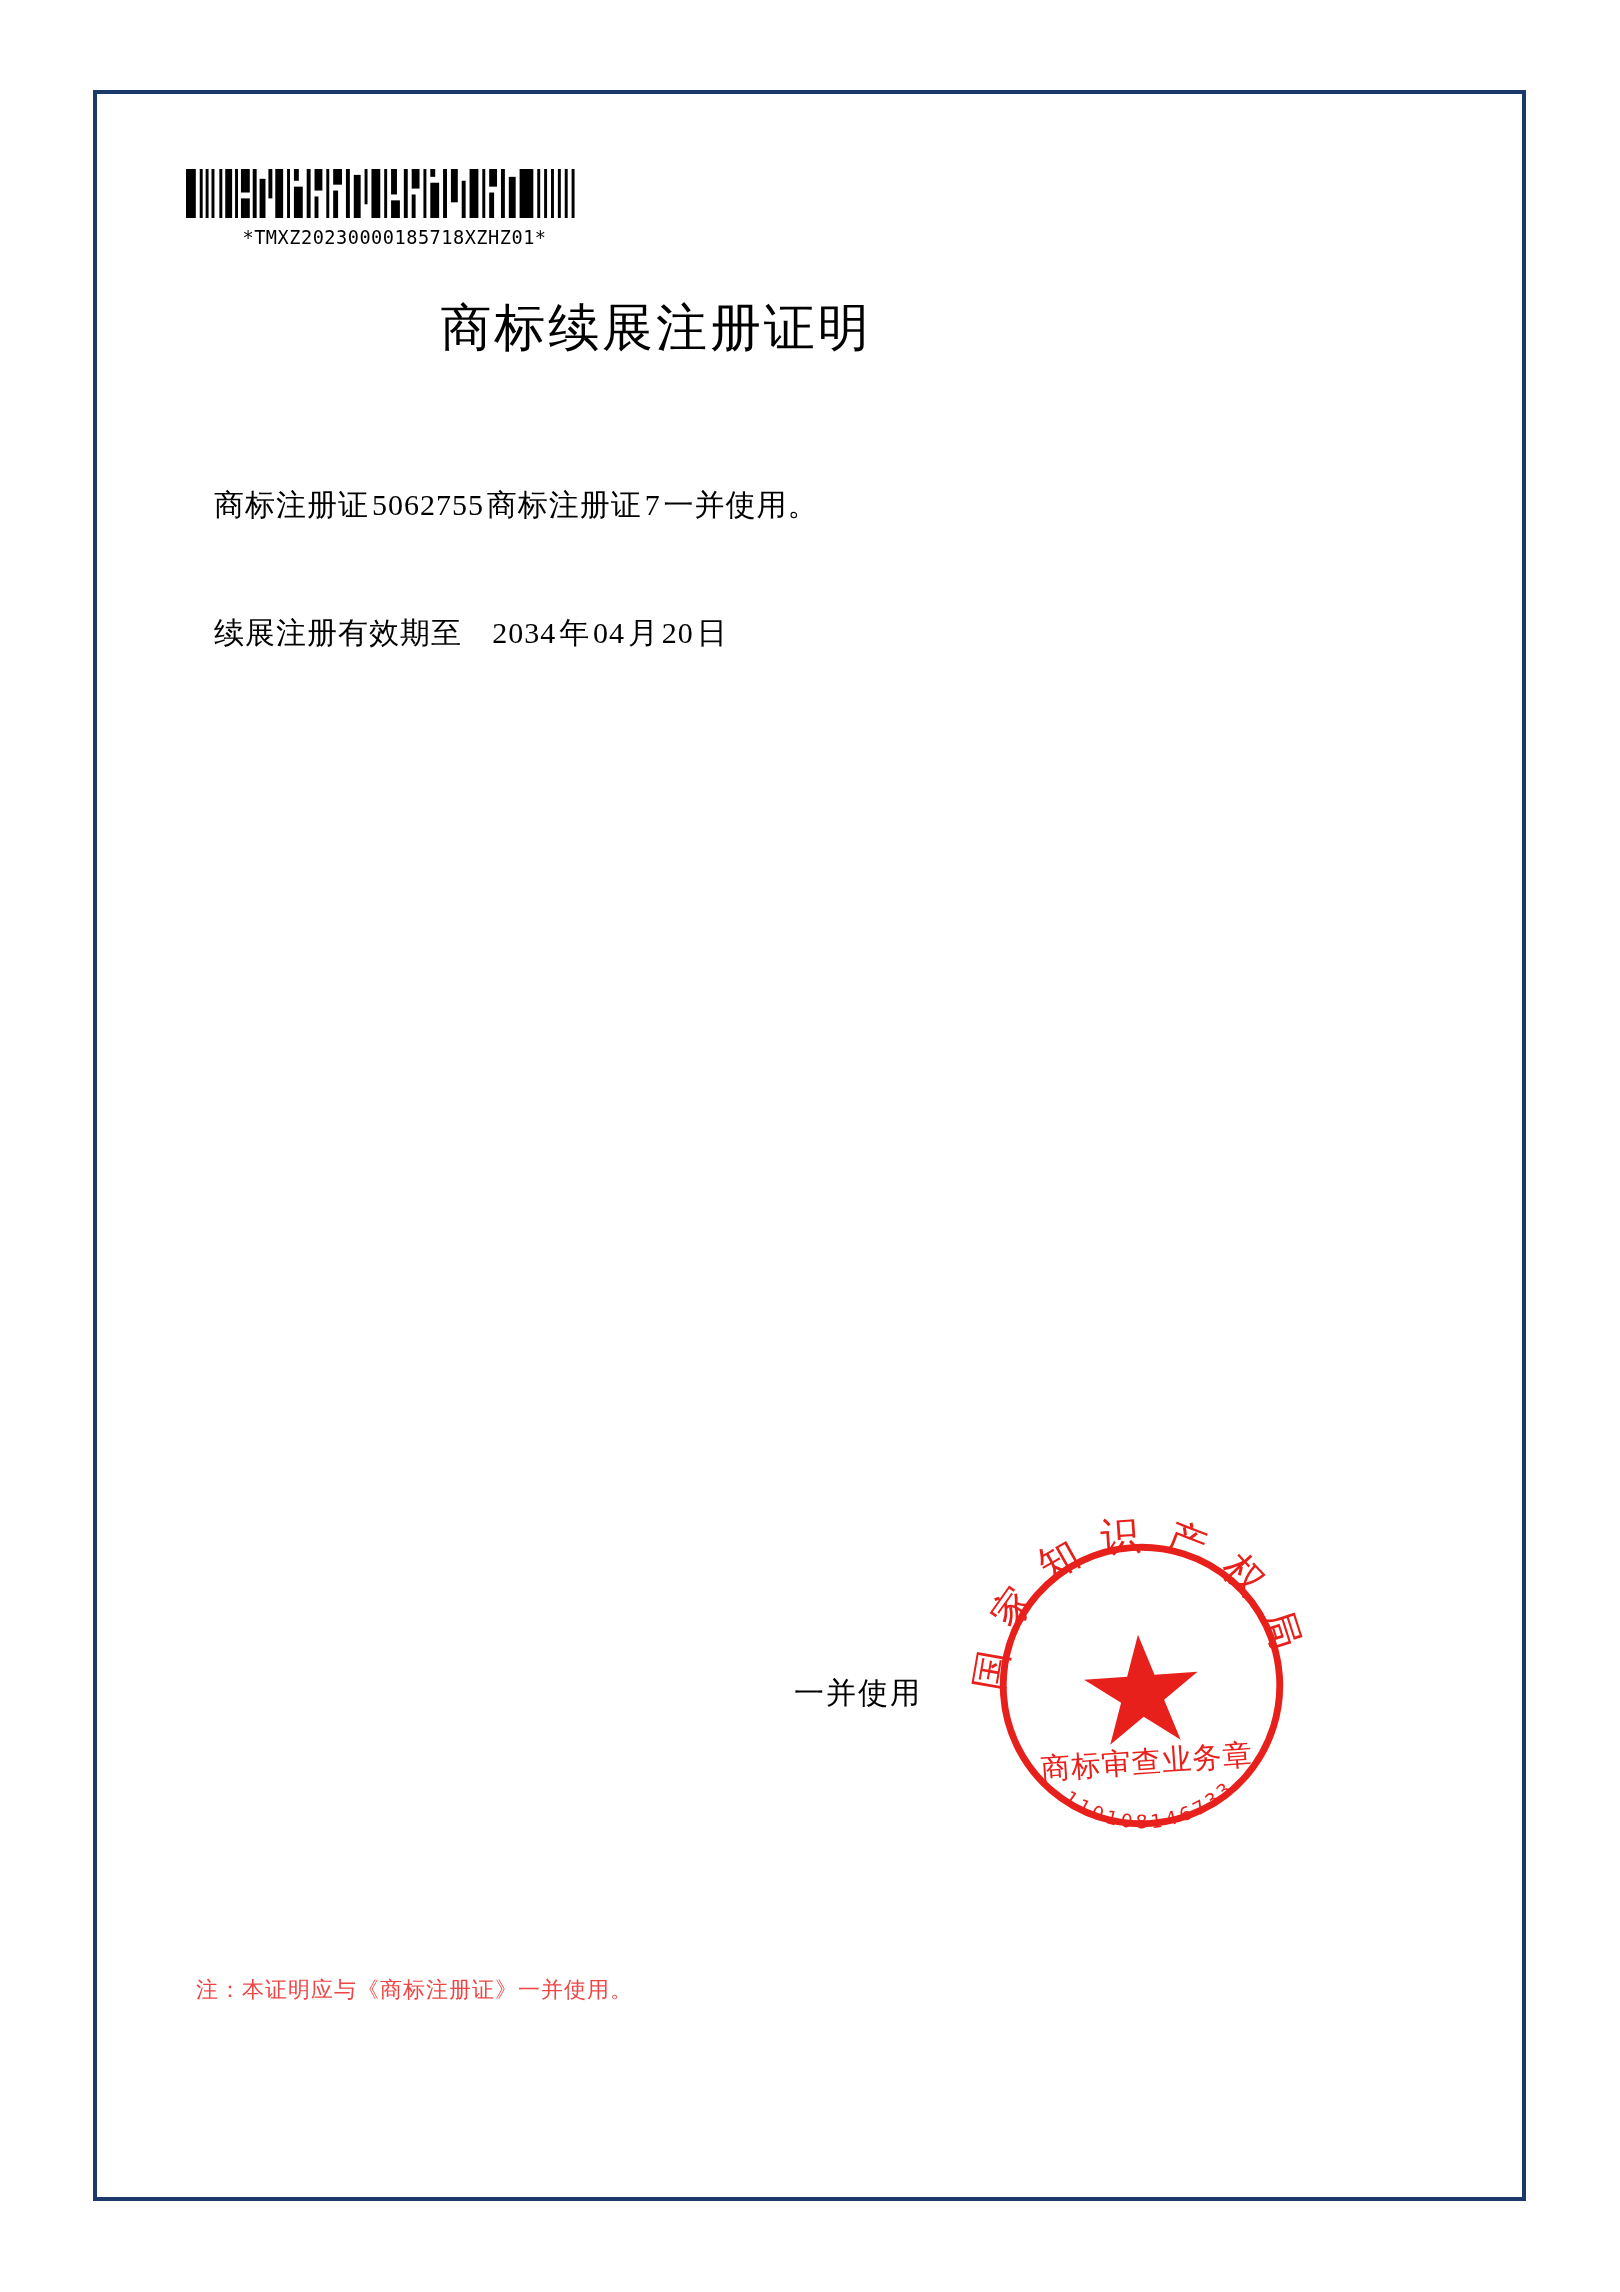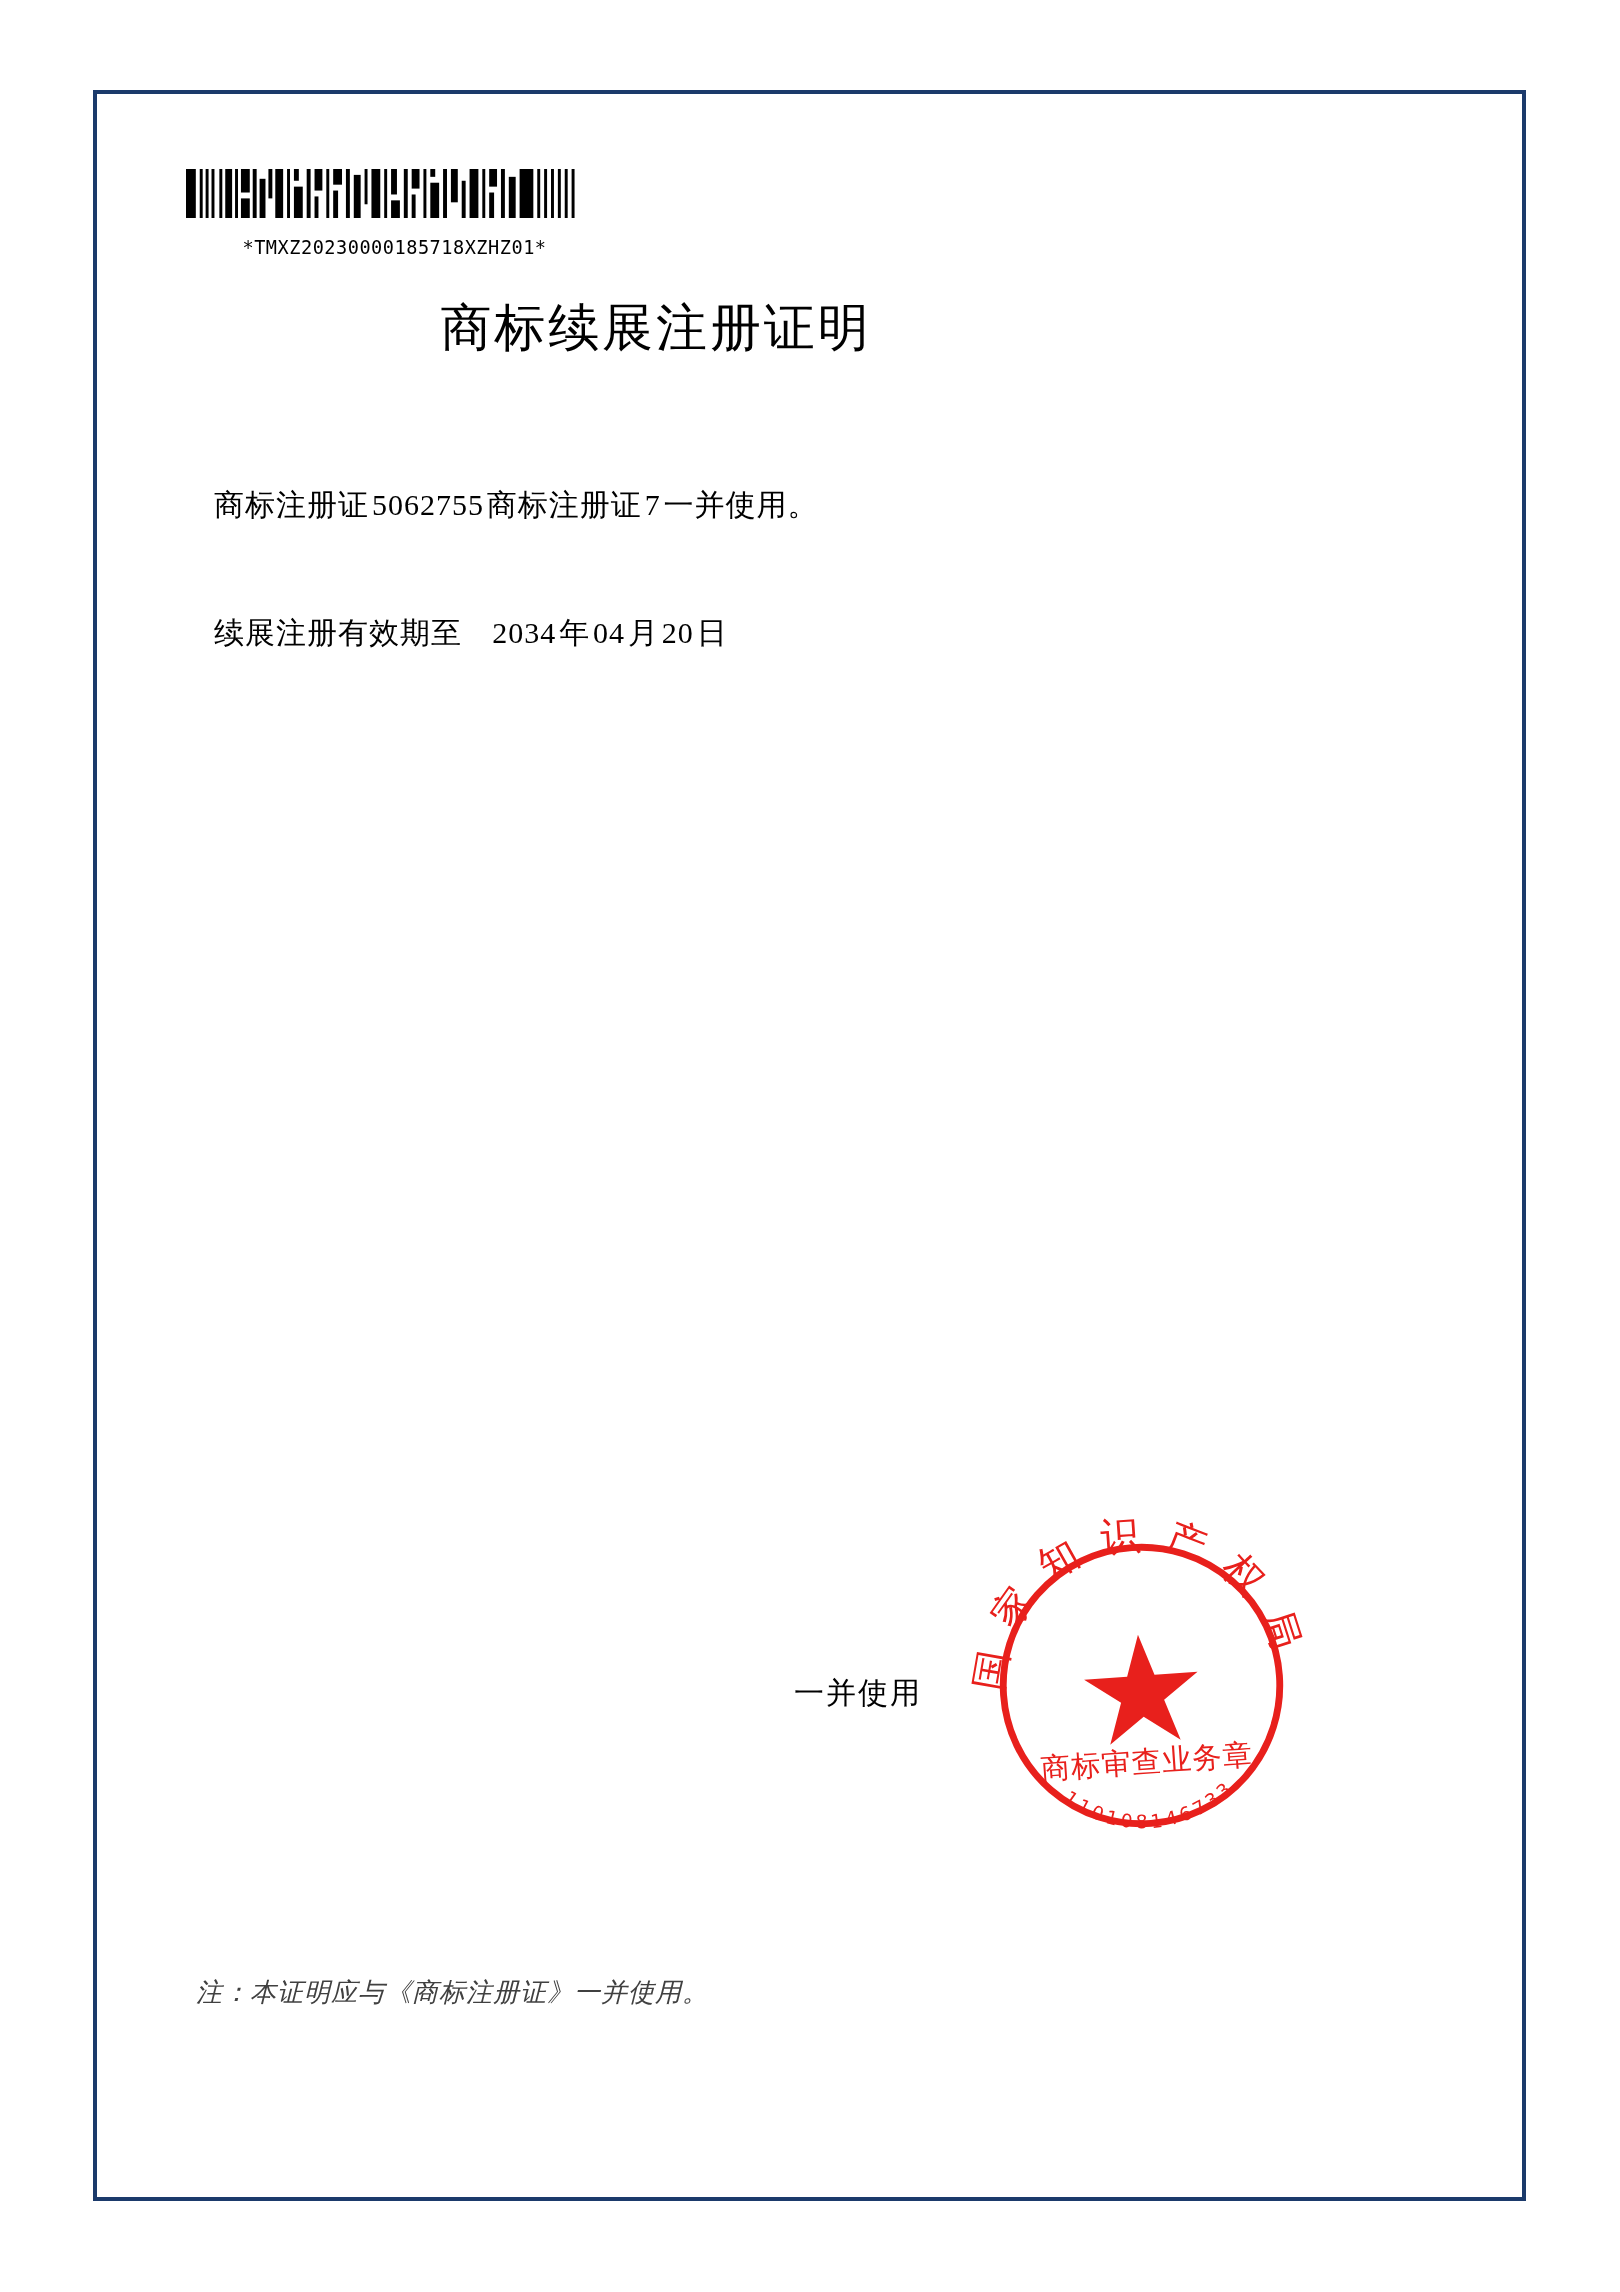--- a/index.html
+++ b/index.html
@@ -42,21 +42,21 @@
     left: 186px;
     top: 169px;
     width: 421px;
   }
   .barcode-bars {
     height: 49px;
     width: 417px;
     display: block;
   }
   .barcode-text {
-    margin-top: 19px;
+    margin-top: 9px;
     font-family: "DejaVu Sans Mono", "Liberation Mono", monospace;
     font-size: 18.6px;
     letter-spacing: 0.5px;
     text-align: center;
     width: 417px;
     color: #000;
   }
 
   
   .doc-title {
@@ -113,25 +113,24 @@
     top: 1509px;
     width: 353px;
     height: 353px;
   }
 
   
   .footnote {
     position: absolute;
     left: 196px;
     top: 1975px;
-    font-size: 26px;
+    font-size: 22px;
     letter-spacing: 1px;
     font-family: "DejaVu Serif", "Liberation Serif", serif;
-    color: #404040;
-    font-style: italic;
+    color: #ef4444;
   }
 </style>
 </head>
 <body>
 
 <div class="page">
 
   <div class="frame"></div>
 
   <div class="barcode-block">

